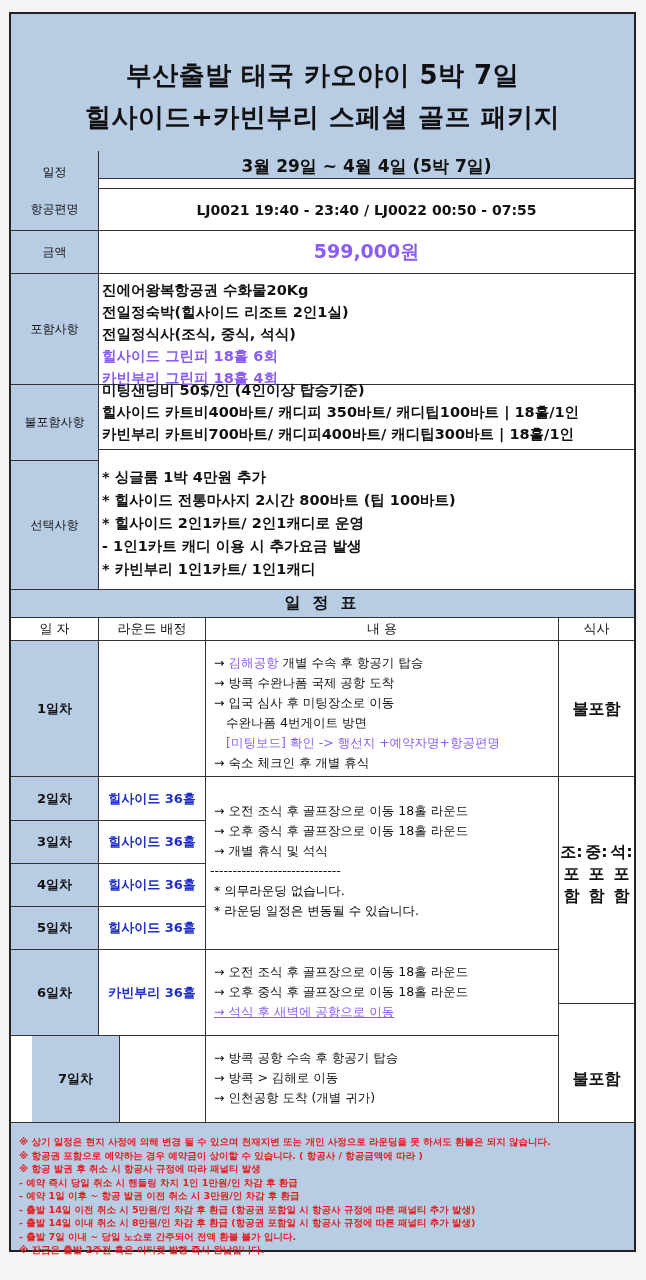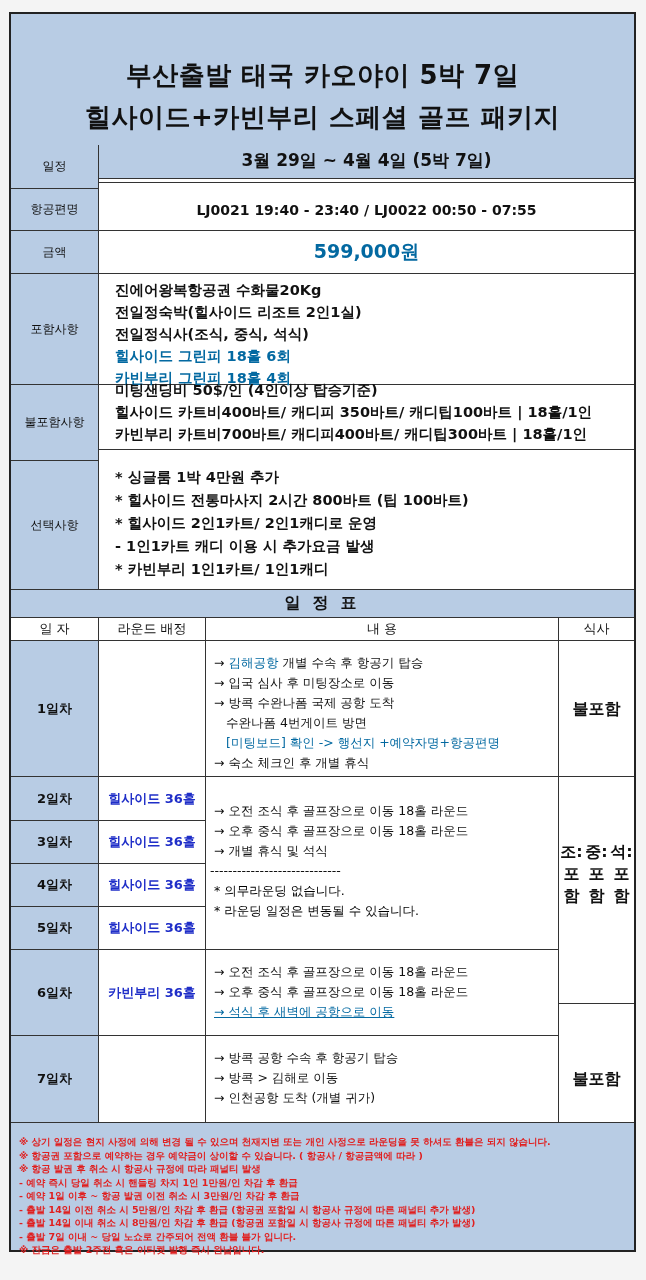--- a/index.html
+++ b/index.html
@@ -5,44 +5,44 @@
   html, body { margin:0; padding:0; background:#f4f4f4; }
   body { width:646px; height:1280px; position:relative; font-family:"DejaVu Sans","Liberation Sans",sans-serif; color:#111; overflow:hidden; }
   .sheet { position:absolute; left:9px; top:12px; width:627px; height:1240px; background:#fff; border:2px solid #222; box-sizing:border-box; }
   .blue { background:#b8cce4; }
   .abs { position:absolute; box-sizing:border-box; }
   .title { left:0; top:0; width:623px; height:165px; border-bottom:1px solid #333; display:flex; flex-direction:column; justify-content:center; align-items:center; }
   .title div { font-size:26px; font-weight:bold; line-height:42px; letter-spacing:0.5px; }
   .lbl { left:0; width:88px; display:flex; align-items:center; justify-content:center; font-size:12px; border-right:1px solid #333; border-bottom:1px solid #333; }
   .val { left:88px; width:535px; border-bottom:1px solid #333; }
   .center { display:flex; align-items:center; justify-content:center; font-weight:bold; }
-  .list { padding:5px 0 0 16px; font-size:14.5px; font-weight:bold; line-height:22px; }
-  .blue-txt { color:#0369a1; }
+  .list { padding:5px 0 0 3px; font-size:14.5px; font-weight:bold; line-height:22px; }
+  .blue-txt { color:#8b5cf6; }
   .red-txt { color:#000000; }
   .sched-title { left:0; top:576px; width:623px; height:28px; border-bottom:1px solid #333; display:flex; align-items:center; justify-content:center; font-weight:bold; font-size:16px; letter-spacing:4px;font-family:Liberation Serif, serif; }
   .hdr { top:604px; height:23px; border-right:1px solid #333; border-bottom:1px solid #333; display:flex; align-items:center; justify-content:center; font-size:13px; }
   .day { left:0; width:88px; border-right:1px solid #333; border-bottom:1px solid #333; display:flex; align-items:center; justify-content:center; font-weight:bold; font-size:13px; }
   .round { left:88px; width:107px; border-right:1px solid #333; border-bottom:1px solid #333; display:flex; align-items:center; justify-content:center; font-weight:bold; font-size:13px; color:#1f2ec8; }
   .content { left:195px; width:353px; border-right:1px solid #333; border-bottom:1px solid #333; font-size:12.5px; line-height:20px; padding-left:8px; }
   .meal { left:548px; width:75px; border-bottom:1px solid #333; display:flex; align-items:center; justify-content:center; font-weight:bold; font-size:16px; text-align:center; line-height:22px; }
   .notes { left:0; top:1108px; width:623px; height:128px; border-top:1px solid #333; padding:12px 0 0 8px; font-size:9.5px; line-height:13.5px; color:#e02020; font-weight:bold; }
   .underline { text-decoration:underline; }
 </style>
 </head>
 <body>
 
 <div class="sheet">
 
   <div class="abs title blue">
     <div>부산출발 태국 카오야이 5박 7일</div>
     <div>힐사이드+카빈부리 스페셜 골프 패키지</div>
   </div>
 
-  <div class="abs lbl blue" style="top:131px;height:44px;">일정</div>
-  <div class="abs val center" style="top:125px;height:44px;font-size:17px;">3월 29일 ~ 4월 4일 (5박 7일)</div>
+  <div class="abs lbl blue" style="top:137px;height:44px;">일정</div>
+  <div class="abs val center" style="top:131px;height:44px;font-size:17px;">3월 29일 ~ 4월 4일 (5박 7일)</div>
 
   <div class="abs lbl blue" style="top:175px;height:42px;">항공편명</div>
   <div class="abs val center" style="top:175px;height:42px;font-size:14px;">LJ0021 19:40 - 23:40 / LJ0022 00:50 - 07:55</div>
 
   <div class="abs lbl blue" style="top:217px;height:43px;">금액</div>
   <div class="abs val center blue-txt" style="top:217px;height:43px;font-size:19px;">599,000원</div>
 
   <div class="abs lbl blue" style="top:260px;height:111px;">포함사항</div>
   <div class="abs val list" style="top:260px;height:111px;">
     <div>진에어왕복항공권 수화물20Kg</div>
@@ -72,22 +72,22 @@
 
   <div class="abs hdr" style="left:0;width:88px;">일  자</div>
   <div class="abs hdr" style="left:88px;width:107px;">라운드 배정</div>
   <div class="abs hdr" style="left:195px;width:353px;">내     용</div>
   <div class="abs hdr" style="left:548px;width:75px;border-right:none;">식사</div>
 
   <div class="abs day blue" style="top:627px;height:136px;">1일차</div>
   <div class="abs round" style="top:627px;height:136px;"></div>
   <div class="abs content" style="top:627px;height:136px;padding-top:12px;">
     <div><span>→ </span><span class="blue-txt">김해공항</span><span> 개별 수속 후 항공기 탑승</span></div>
+    <div>→ 방콕 수완나폼 국제 공항 도착</div>
     <div>→ 입국 심사 후 미팅장소로 이동</div>
-    <div>→ 방콕 수완나폼 국제 공항 도착</div>
     <div style="padding-left:12px;">수완나폼 4번게이트 방면</div>
     <div class="blue-txt" style="padding-left:12px;">[미팅보드] 확인 -&gt; 행선지 +예약자명+항공편명</div>
     <div>→ 숙소 체크인 후 개별 휴식</div>
   </div>
   <div class="abs meal" style="top:627px;height:136px;">불포함</div>
 
   <div class="abs day blue" style="top:763px;height:44px;">2일차</div>
   <div class="abs round" style="top:763px;height:44px;">힐사이드 36홀</div>
   <div class="abs day blue" style="top:807px;height:43px;">3일차</div>
   <div class="abs round" style="top:807px;height:43px;">힐사이드 36홀</div>
@@ -111,21 +111,21 @@
     <div>→ 오후 중식 후 골프장으로 이동 18홀 라운드</div>
     <div class="blue-txt underline">→ 석식 후 새벽에 공항으로 이동</div>
   </div>
 
   <div class="abs meal" style="top:731px;height:259px;flex-direction:row;">
     <div>조:포함</div>
     <div>중:포함</div>
     <div>석:포함</div>
   </div>
 
-  <div class="abs day blue" style="top:1022px;height:86px;border-bottom:none;">7일차</div>
+  <div class="abs day blue" style="top:1022px;height:86px;border-bottom:none;margin-left:21px;">7일차</div>
   <div class="abs round" style="top:1022px;height:86px;border-bottom:none;"></div>
   <div class="abs content" style="top:1022px;height:86px;padding-top:12px;border-bottom:none;">
     <div>→ 방콕 공항 수속 후 항공기 탑승</div>
     <div>→ 방콕 &gt; 김해로 이동</div>
     <div>→ 인천공항 도착 (개별  귀가)</div>
   </div>
   <div class="abs meal" style="top:1022px;height:86px;border-bottom:none;">불포함</div>
 
   <div class="abs notes blue">
     <div>※ 상기 일정은 현지 사정에 의해 변경 될 수 있으며 천재지변 또는 개인 사정으로 라운딩을 못 하셔도 환불은 되지 않습니다.</div>

